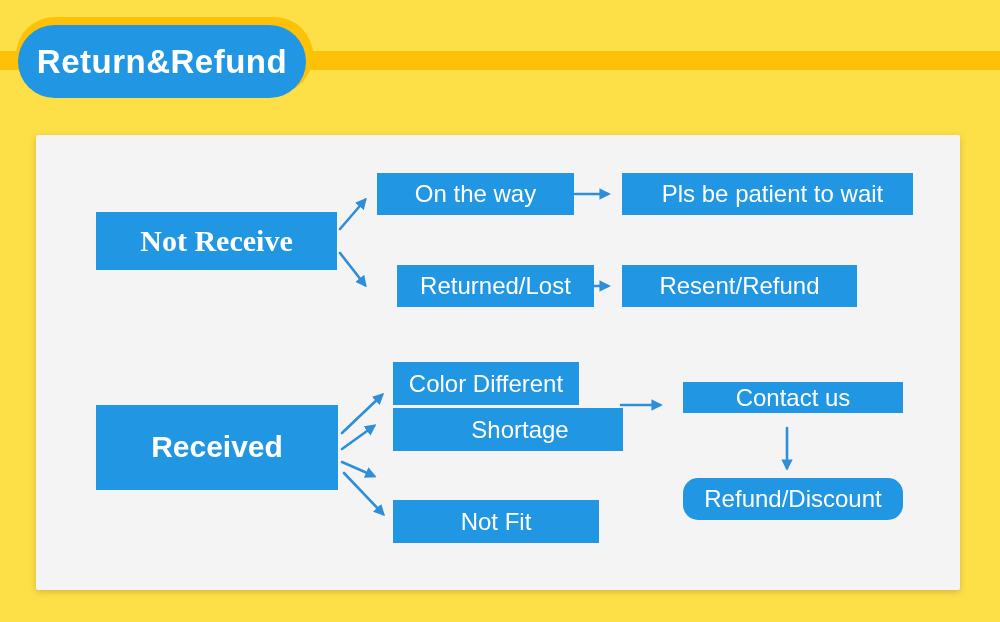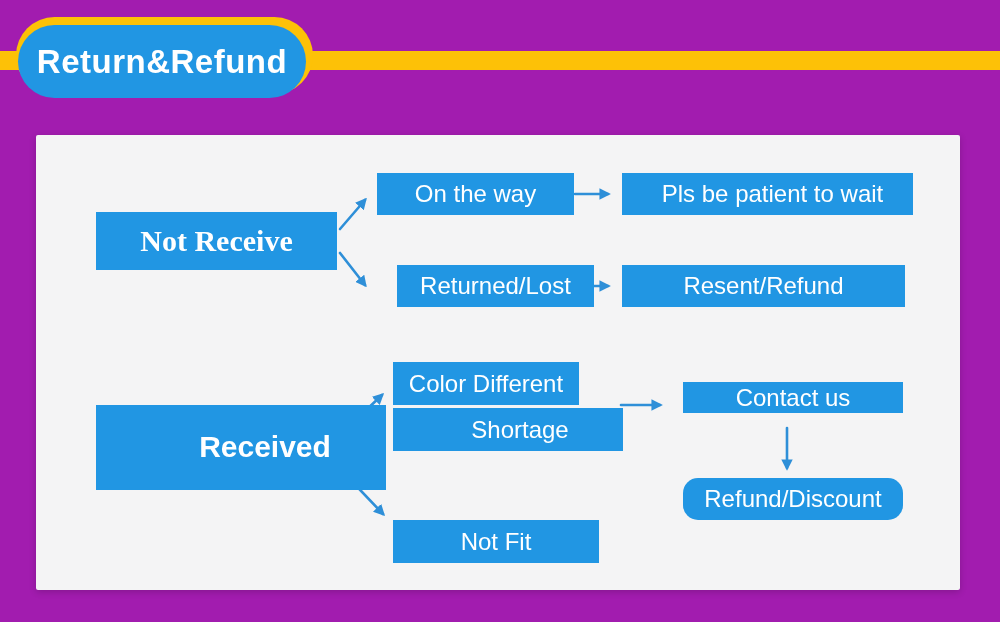--- a/index.html
+++ b/index.html
@@ -3,21 +3,21 @@
 <meta charset="utf-8">
 <style>
   html,body{margin:0;padding:0;}
   body{
     font-family:"Liberation Sans","DejaVu Sans",sans-serif;
     background:#ffffff;
   }
   .page{
     position:relative;
     width:1000px;height:622px;
-    background:#a21caf;
+    background:#fde047;
     overflow:hidden;
   }
   
   .top-bar{
     position:absolute;left:0;top:51px;
     width:1000px;height:19px;
     background:var(--yellow,#fdc107);
   }
   .badge-yellow{
     position:absolute;left:16px;top:17px;
@@ -57,26 +57,26 @@
     line-height:1.15;
     text-align:center;
     white-space:nowrap;
   }
   .node.big{font-size:30px;font-weight:700;}
   .node .sub{font-size:25px;font-weight:700;}
   .n-not-receive     {left:96px; top:212px;width:241px;height:58px;font-family:Liberation Serif, serif;}
   .n-on-the-way      {left:377px;top:173px;width:197px;height:42px;}
   .n-pls-wait        {left:622px;top:173px;width:281px;height:42px;padding-left:10px;}
   .n-returned-lost   {left:373px;top:265px;width:197px;height:42px;margin-left:24px;}
-  .n-resent-refund   {left:622px;top:265px;width:283px;height:42px;}
-  .n-received        {left:96px; top:405px;width:242px;height:85px;padding-left:48px;}
+  .n-resent-refund   {left:622px;top:265px;width:235px;height:42px;}
+  .n-received        {left:96px; top:405px;width:242px;height:85px;}
   .n-color-different {left:393px;top:362px;width:186px;height:43px;}
   .n-shortage        {left:393px;top:408px;width:206px;height:43px;padding-left:24px;}
   .n-wrong-items     {left:393px;top:454px;width:206px;height:43px;}
-  .n-not-fit         {left:393px;top:500px;width:206px;height:43px;margin-top:20px;}
+  .n-not-fit         {left:393px;top:500px;width:206px;height:43px;}
   .n-contact-us      {left:683px;top:382px;width:220px;height:31px;}
   .n-refund-discount {left:683px;top:478px;width:220px;height:42px;border-radius:15px;}
   
   .arrows{
     position:absolute;left:0;top:0;
     width:1000px;height:622px;
     pointer-events:none;
   }
   .arrows line{
     stroke:var(--arrow,#2e8fd8);

